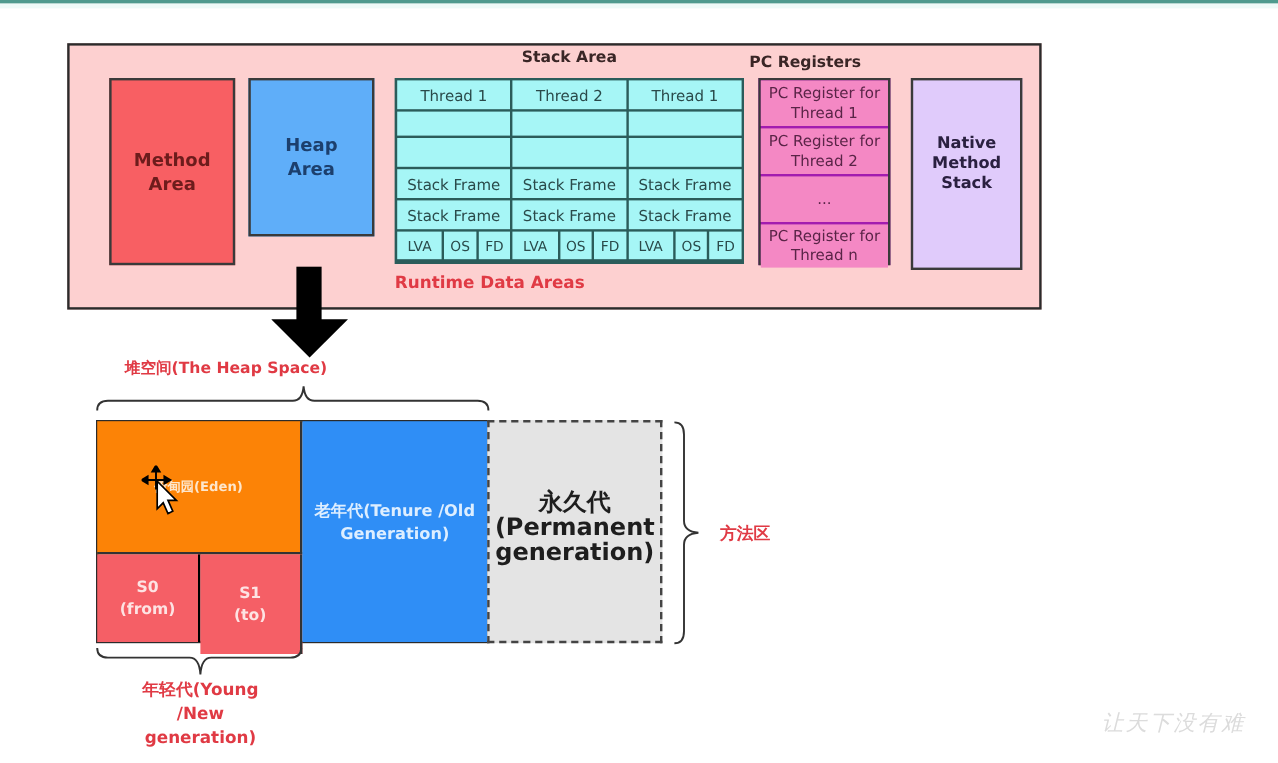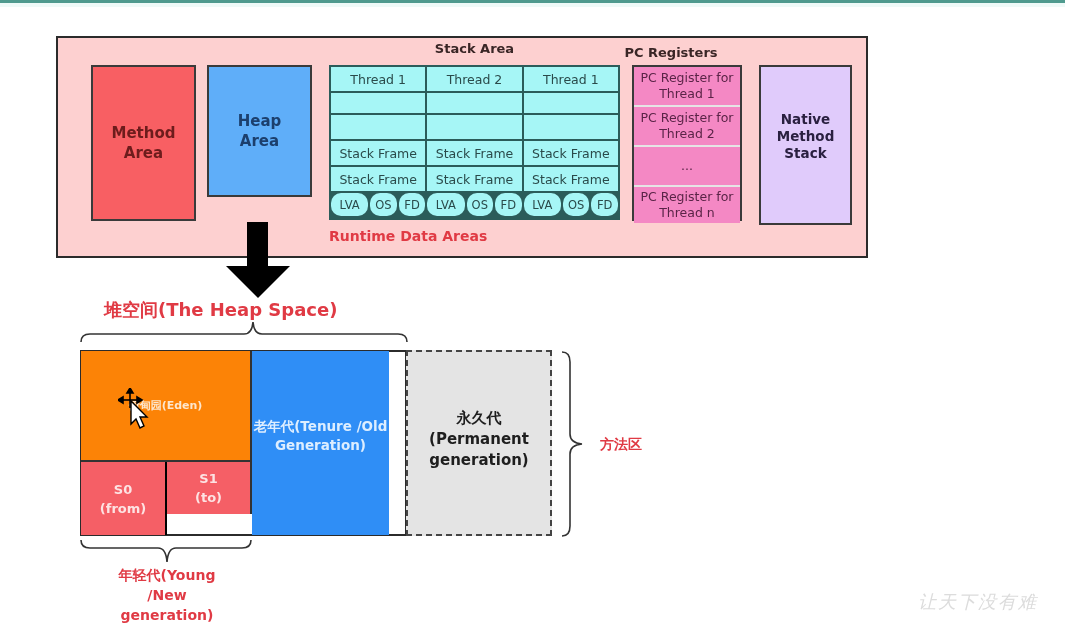--- a/index.html
+++ b/index.html
@@ -10,32 +10,32 @@
   .abs { position: absolute; }
   .center { display: flex; align-items: center; justify-content: center; text-align: center; }
   .runtime { left: 56px; top: 36px; width: 812px; height: 222px; background: #fdd0d0; border: 2px solid #2b2b2b; }
   .box-method { left: 91px; top: 65px; width: 105px; height: 156px; background: #f85f63; border: 2px solid #3a3a3a; color: #6d1c1c; font-weight: bold; font-size: 15px; line-height: 20px; }
   .box-heap { left: 207px; top: 65px; width: 105px; height: 132px; background: #5faef9; border: 2px solid #3a3a3a; color: #1c3f6d; font-weight: bold; font-size: 15px; line-height: 20px; }
   .label-title { color: #3a2626; font-weight: bold; font-size: 13px; }
   .stack-grid { left: 329px; top: 65px; width: 291px; height: 155px; border: 2px solid #2b5c5a; background: #2b5c5a; display: grid; grid-template-columns: 1fr 1fr 1fr; gap: 2px; }
   .stack-col { display: grid; grid-template-rows: 24px 20px 24px 24px 24px 23px; gap: 2px; }
   .cell { background: #a6f6f6; color: #2a4a4a; font-size: 12.5px; display: flex; align-items: center; justify-content: center; white-space: nowrap; }
   .sub3 { display: grid; grid-template-columns: 1.4fr 1fr 1fr; gap: 2px; background: #2b5c5a; }
-  .sub3 .cell { font-size: 11.5px; border-radius: 10px; }
-  .pc-stack { left: 632px; top: 65px; width: 110px; height: 156px; border: 2px solid #3a3a3a; background: #e5e5e5; display: grid; grid-template-rows: 38px 38px 38px 36px; gap: 2px; }
+  .sub3 .cell { font-size: 11.5px; }
+  .pc-stack { left: 632px; top: 65px; width: 110px; height: 156px; border: 2px solid #3a3a3a; background: #a21caf; display: grid; grid-template-rows: 38px 38px 38px 36px; gap: 2px; }
   .pc-cell { background: #f488c4; color: #5a2447; font-size: 12.5px; line-height: 16px; display: flex; align-items: center; justify-content: center; text-align: center; white-space: nowrap; }
   .native { left: 759px; top: 65px; width: 93px; height: 160px; background: #e0cbfb; border: 2px solid #3a3a3a; color: #2a2040; font-weight: bold; font-size: 13.5px; line-height: 17px; }
   .red-label { color: #e03a44; font-weight: bold; }
   .arrow { left: 226px; top: 222px; width: 64px; height: 78px; }
   .heap-bar { left: 80px; top: 350px; width: 327px; height: 186px; border: 2px solid #2b2b2b; }
   .eden { left: 81px; top: 351px; width: 171px; height: 111px; background: #fc8306; color: #fde6cc; font-weight: bold; font-size: 11px; border-right: 2px solid #333; border-bottom: 2px solid #333; }
   .s0 { left: 81px; top: 462px; width: 86px; height: 73px; background: #f55f66; color: #fde3e3; font-weight: bold; font-size: 13px; line-height: 19px; border-right: 2px solid #000000; }
-  .s1 { left: 167px; top: 462px; width: 85px; height: 52px; background: #f55f66; color: #fde3e3; font-weight: bold; font-size: 13px; line-height: 19px; border-right: 2px solid #333; }
-  .old { left: 252px; top: 351px; width: 137px; height: 184px; background: #2f8ef6; color: #ddeeff; font-weight: bold; font-size: 13.5px; line-height: 19px; }
-  .perm { left: 406px; top: 350px; width: 146px; height: 186px; background: #e4e4e4; border: 2px dashed #444; color: #1e1e1e; font-weight: bold; font-size: 15px; line-height: 21px; }
+  .s1 { left: 167px; top: 462px; width: 85px; height: 83px; background: #f55f66; color: #fde3e3; font-weight: bold; font-size: 13px; line-height: 19px; border-right: 2px solid #333; }
+  .old { left: 252px; top: 351px; width: 154px; height: 184px; background: #2f8ef6; color: #ddeeff; font-weight: bold; font-size: 13.5px; line-height: 19px; }
+  .perm { left: 406px; top: 350px; width: 146px; height: 186px; background: #e4e4e4; border: 2px dashed #444; color: #1e1e1e; font-weight: bold; font-size: 20px; line-height: 21px; }
   .cursor { left: 118px; top: 388px; width: 34px; height: 42px; }
   .watermark { left: 918px; top: 590px; color: #dcdcdc; font-size: 18px; font-family: "DejaVu Serif", serif; font-style: italic; letter-spacing: 2px; white-space: nowrap; }
   svg.brace { position: absolute; overflow: visible; }
 </style>
 </head>
 <body>
 
 <div class="topbar"></div>
 <div class="topbar-fade"></div>
 
@@ -110,21 +110,21 @@
 Stack</span>
 </div>
 
 <div class="abs red-label" style="left:329px; top:228px; width:291px; text-align:left; font-size:14px;">Runtime Data Areas</div>
 
 <svg class="abs arrow" viewBox="0 0 64 78">
   <rect x="21" y="0" width="21" height="46" fill="#000"></rect>
   <polygon points="0,44 64,44 32,76" fill="#000"></polygon>
 </svg>
 
-<div class="abs red-label" style="left:104px; top:298px; font-size:18px; white-space:nowrap;">堆空间(The Heap Space)</div>
+<div class="abs red-label" style="left:104px; top:298px; font-size:13px; white-space:nowrap;">堆空间(The Heap Space)</div>
 
 <svg class="brace" style="left:80px; top:318px;" width="328" height="28">
   <path d="M1,24 Q1,16 10,16 L164,16 Q172,16 173,4 Q174,16 182,16 L318,16 Q327,16 327,24" fill="none" stroke="#333" stroke-width="1.6"></path>
 </svg>
 
 <div class="abs heap-bar"></div>
 
 <div class="abs center eden">
   <span>伊甸园(Eden)</span>
 </div>

